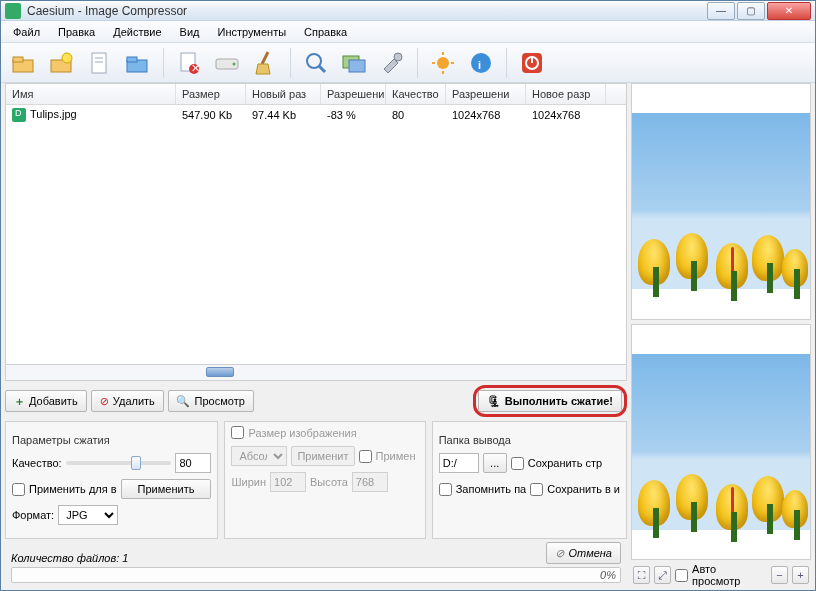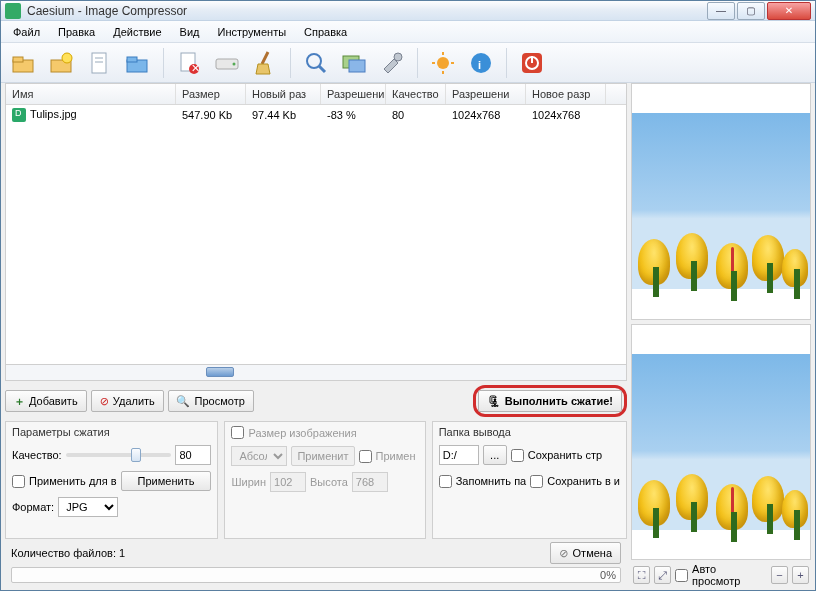--- a/index.html
+++ b/index.html
@@ -29,31 +29,31 @@
 .file-ico::after{content:"D"; color:#fff; font-size:9px; position:absolute; left:3px; top:0;}
 .hscroll { height:16px; border:1px solid #cfcfcf; border-top:none; background:#f4f6f9; position:relative; }
 .hscroll .thumb{position:absolute; left:200px; top:2px; width:28px; height:10px; background:linear-gradient(#b8cfe8,#6d9bd0); border:1px solid #6a8fbd; border-radius:2px;}
 .btn-row { display:flex; gap:4px; padding:4px 0; align-items:center; }
 .btn { height:22px; padding:0 8px; border:1px solid #b5b5b5; background:linear-gradient(#fdfdfd,#e8e8e8); border-radius:2px; display:flex; align-items:center; gap:4px; cursor:pointer; white-space:nowrap; }
 .btn-row .spacer{flex:1}
 .compress-wrap { border:3px solid #d12c2c; border-radius:12px; padding:2px; }
 .panels { display:flex; gap:6px; height:118px; }
 .panel { border:1px solid #cfcfcf; background:#f7f7f7; padding:4px 6px; display:flex; flex-direction:column; gap:4px; }
 .panel.p1{flex:1.05} .panel.p2{flex:1.1} .panel.p3{flex:0.95}
-.panel-title{font-size:11px; color:#333; margin-bottom:2px;}
+.panel-title{font-size:11px; color:#333; margin-bottom:2px;margin-top:8px;}
 .row{display:flex; align-items:center; gap:4px; height:22px;}
 .row label{white-space:nowrap;}
 input[type=text], select { height:20px; border:1px solid #b8b8b8; background:#fff; padding:0 3px; font-size:11px; }
 input[type=text].num{width:36px;}
 input[type=checkbox]{width:13px;height:13px;}
 .disabled, .disabled *{color:#9a9a9a !important;}
 .disabled input, .disabled select, .disabled .btn{background:#f0f0f0; color:#9a9a9a; border-color:#d0d0d0;}
 .slider{flex:1; height:4px; background:#ddd; position:relative; border-radius:2px;}
 .slider .knob{position:absolute; top:-5px; left:62%; width:10px; height:14px; background:linear-gradient(#fafcff,#d6e4f3); border:1px solid #8aa8c8; border-radius:2px;}
-.footer{display:flex; align-items:center; gap:8px; padding:3px 6px;}
+.footer{display:flex; align-items:flex-end; gap:8px; padding:3px 6px;font-style:italic;}
 .progress{flex:1; height:16px; border:1px solid #c7c7c7; background:#fdfdfd; border-radius:2px; display:flex; align-items:center; justify-content:flex-end; padding:0 4px; color:#555;}
 .right-col{width:180px; display:flex; flex-direction:column; gap:4px;}
 .preview{flex:1; border:1px solid #cfcfcf; background:#fff; display:flex; align-items:center; justify-content:center; overflow:hidden;}
 .preview-inner{width:100%; height:75%; position:relative;}
 .sky{position:absolute; inset:0; background:linear-gradient(#7db8e8 0%, #a9d0f0 55%, #cfe4f5 60%);}
 .tulip{position:absolute; width:32px; height:46px; background:radial-gradient(ellipse at 50% 30%, #ffe36a, #f4c21a 60%, #d99e0a); border-radius:50% 50% 40% 40%; box-shadow:inset -4px -6px 8px rgba(120,70,0,.3);}
 .tulip .streak{position:absolute; left:48%; top:8%; width:3px; height:60%; background:#c33; border-radius:2px;}
 .stem{position:absolute; width:6px; height:30px; background:#2f6b1e; bottom:-12px; left:46%;}
 .right-foot{height:22px; display:flex; align-items:center; gap:4px; padding:0 2px;}
 .sq-btn{width:18px;height:18px;border:1px solid #b5b5b5;background:linear-gradient(#fdfdfd,#e9e9e9);border-radius:2px;display:flex;align-items:center;justify-content:center;cursor:pointer;font-size:11px;color:#557;}

